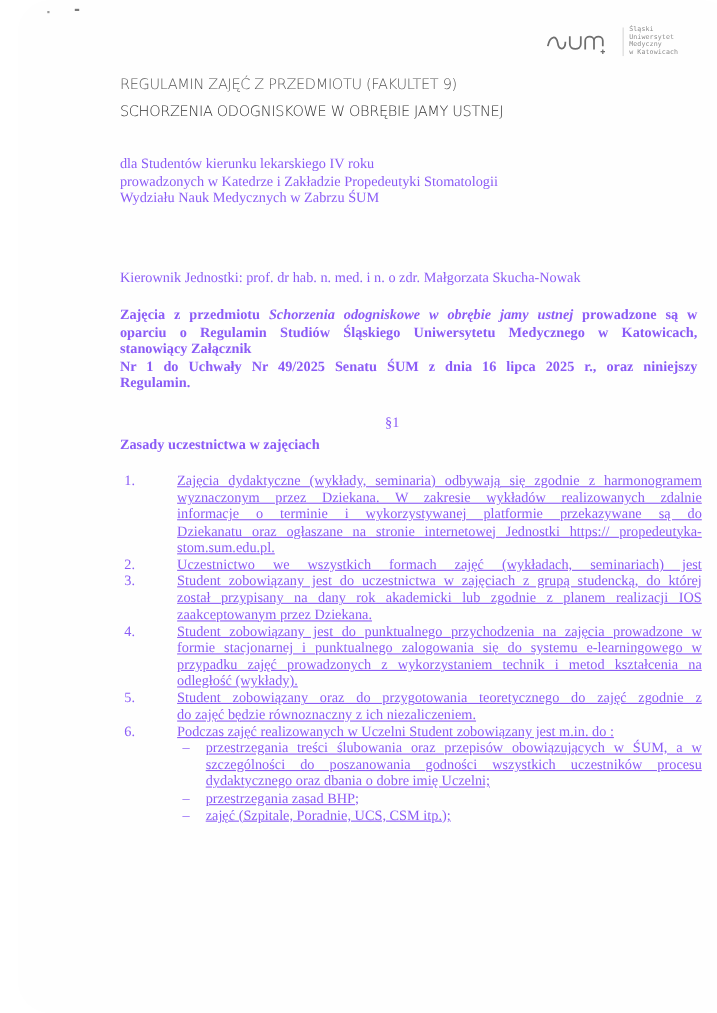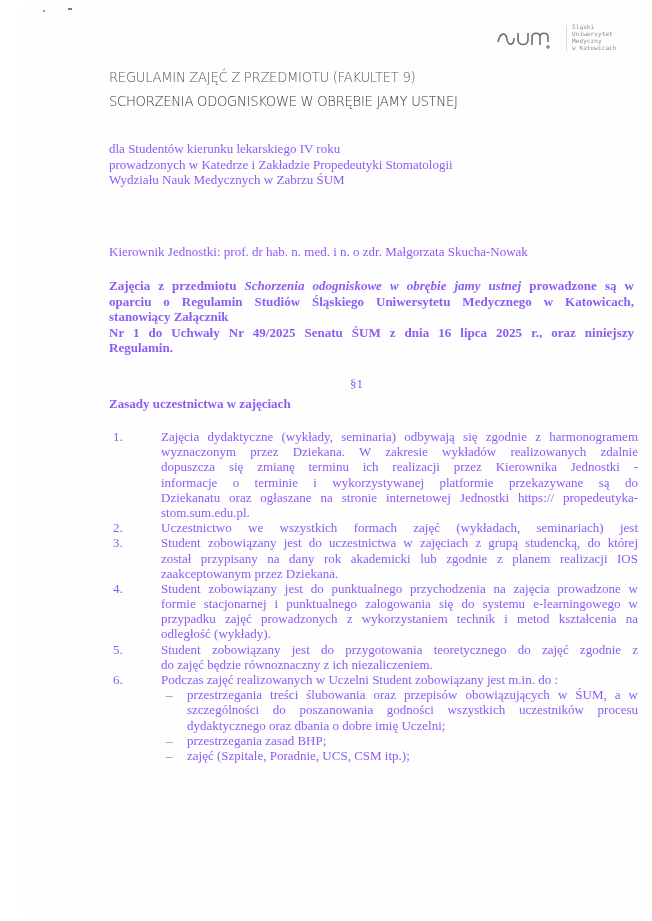--- a/index.html
+++ b/index.html
@@ -28,21 +28,21 @@
     .bold-para .ln { display: block; height: 15.5px; white-space: nowrap; }
     .bold-para .ln.j { text-align-last: justify; white-space: normal; }
     .bold-para i { font-weight: bold; }
 
     .para-sign { position: absolute; left: 334px; top: 376px; }
     .section-title { position: absolute; left: 93px; top: 396px; font-weight: bold; white-space: nowrap; }
 
     .list { position: absolute; left: 97px; top: 429px; width: 525px; }
     .item { position: relative; padding-left: 48px; }
     .item .num { position: absolute; left: 0; top: 0; }
-    .item .ln { display: block; height: 15.2px; white-space: nowrap; }
+    .item .ln { display: block; height: 15.2px; white-space: nowrap; text-decoration: underline; }
     .item .ln.j { text-align: justify; text-align-last: justify; white-space: normal; }
     .sub { position: relative; padding-left: 26px; }
     .sub .dash { position: absolute; left: 5px; top: 0; }
   </style>
 </head>
 <body>
 
 <div class="page">
   <div class="scan-mark a"></div>
   <div class="scan-mark b"></div>
@@ -82,21 +82,20 @@
   </div>
 
   <div class="para-sign serif">§1</div>
   <div class="section-title serif">Zasady uczestnictwa w zajęciach</div>
 
   <div class="list serif">
     <div class="item">
       <span class="num">1.</span>
       <span class="ln j">Zajęcia dydaktyczne (wykłady, seminaria) odbywają się zgodnie z harmonogramem</span>
       <span class="ln j">wyznaczonym przez Dziekana. W zakresie wykładów  realizowanych zdalnie</span>
-      <span class="ln j">dopuszcza się zmianę terminu ich realizacji przez Kierownika Jednostki -</span>
       <span class="ln j">informacje o terminie i wykorzystywanej platformie przekazywane są do</span>
       <span class="ln j">Dziekanatu oraz ogłaszane na stronie internetowej Jednostki https:// propedeutyka-</span>
       <span class="ln">stom.sum.edu.pl.</span>
     </div>
     <div class="item">
       <span class="num">2.</span>
       <span class="ln j">Uczestnictwo we wszystkich formach zajęć (wykładach, seminariach) jest</span>
     </div>
     <div class="item">
       <span class="num">3.</span>
@@ -106,21 +105,21 @@
     </div>
     <div class="item">
       <span class="num">4.</span>
       <span class="ln j">Student zobowiązany jest do punktualnego przychodzenia na zajęcia prowadzone w</span>
       <span class="ln j">formie stacjonarnej i punktualnego zalogowania się do systemu e-learningowego w</span>
       <span class="ln j">przypadku zajęć prowadzonych z wykorzystaniem technik i metod kształcenia na</span>
       <span class="ln">odległość (wykłady).</span>
     </div>
     <div class="item">
       <span class="num">5.</span>
-      <span class="ln j">Student zobowiązany jest do przygotowania teoretycznego do zajęć zgodnie z</span>
+      <span class="ln j">Student zobowiązany oraz do przygotowania teoretycznego do zajęć zgodnie z</span>
       <span class="ln">do zajęć będzie równoznaczny z ich niezaliczeniem.</span>
     </div>
     <div class="item">
       <span class="num">6.</span>
       <span class="ln">Podczas zajęć realizowanych w Uczelni Student zobowiązany jest m.in. do :</span>
       <div class="sub">
         <span class="dash">–</span>
         <span class="ln j">przestrzegania treści ślubowania oraz przepisów obowiązujących w ŚUM, a w</span>
         <span class="ln j">szczególności do poszanowania godności wszystkich uczestników procesu</span>
         <span class="ln">dydaktycznego oraz dbania o dobre imię Uczelni;</span>

